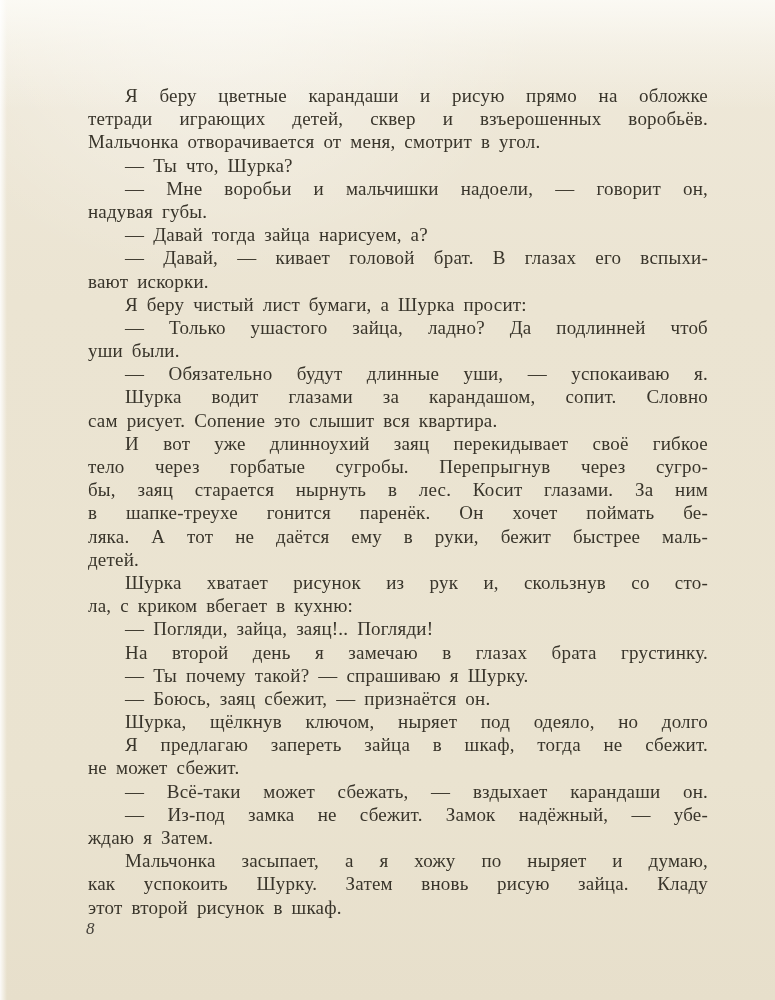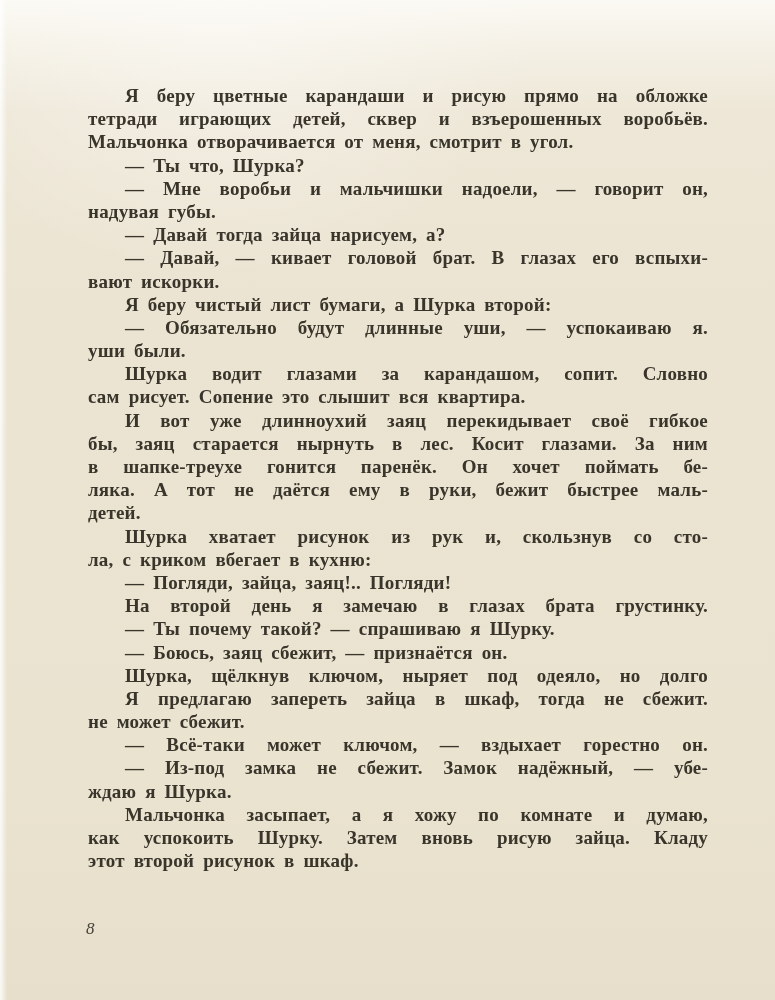--- a/index.html
+++ b/index.html
@@ -31,21 +31,20 @@
     color: #39352b;
     letter-spacing: 0.2px;
     word-spacing: 4px;
   }
   .line {
     height: 23.2px;
     line-height: 23.2px;
     text-align: left;
     white-space: normal;
     overflow: visible;
-    font-weight: bold;
   }
   .line.full {
     text-align: justify;
     -moz-text-align-last: justify;
     text-align-last: justify;
   }
   .line.indent {
     text-indent: 37px;
   }
   .page-number {
@@ -65,40 +64,42 @@
   <div class="text-block">
       <div class="line indent full">Я беру цветные карандаши и рисую прямо на обложке</div>
       <div class="line full">тетради играющих детей, сквер и взъерошенных воробьёв.</div>
       <div class="line">Мальчонка отворачивается от меня, смотрит в угол.</div>
       <div class="line indent">— Ты что, Шурка?</div>
       <div class="line indent full">— Мне воробьи и мальчишки надоели, — говорит он,</div>
       <div class="line">надувая губы.</div>
       <div class="line indent">— Давай тогда зайца нарисуем, а?</div>
       <div class="line indent full">— Давай, — кивает головой брат. В глазах его вспыхи-</div>
       <div class="line">вают искорки.</div>
-      <div class="line indent">Я беру чистый лист бумаги, а Шурка второй:</div>
+      <div class="line indent">Я беру чистый лист бумаги, а Шурка просит:</div>
+      <div class="line indent full">— Только ушастого зайца, ладно? Да подлинней чтоб</div>
+      <div class="line">уши были.</div>
       <div class="line indent full">— Обязательно будут длинные уши, — успокаиваю я.</div>
-      <div class="line">уши были.</div>
       <div class="line indent full">Шурка водит глазами за карандашом, сопит. Словно</div>
       <div class="line">сам рисует. Сопение это слышит вся квартира.</div>
       <div class="line indent full">И вот уже длинноухий заяц перекидывает своё гибкое</div>
+      <div class="line full">тело через горбатые сугробы. Перепрыгнув через сугро-</div>
       <div class="line full">бы, заяц старается нырнуть в лес. Косит глазами. За ним</div>
       <div class="line full">в шапке-треухе гонится паренёк. Он хочет поймать бе-</div>
       <div class="line full">ляка. А тот не даётся ему в руки, бежит быстрее маль-</div>
       <div class="line">детей.</div>
       <div class="line indent full">Шурка хватает рисунок из рук и, скользнув со сто-</div>
       <div class="line">ла, с криком вбегает в кухню:</div>
       <div class="line indent">— Погляди, зайца, заяц!.. Погляди!</div>
       <div class="line indent full">На второй день я замечаю в глазах брата грустинку.</div>
       <div class="line indent">— Ты почему такой? — спрашиваю я Шурку.</div>
       <div class="line indent">— Боюсь, заяц сбежит, — признаётся он.</div>
       <div class="line indent full">Шурка, щёлкнув ключом, ныряет под одеяло, но долго</div>
       <div class="line indent full">Я предлагаю запереть зайца в шкаф, тогда не сбежит.</div>
       <div class="line">не может сбежит.</div>
-      <div class="line indent full">— Всё-таки может ключом, — вздыхает горестно он.</div>
+      <div class="line indent full">— Всё-таки может сбежать, — вздыхает карандаши он.</div>
       <div class="line indent full">— Из-под замка не сбежит. Замок надёжный, — убе-</div>
-      <div class="line">ждаю я Шурка.</div>
-      <div class="line indent full">Мальчонка засыпает, а я хожу по комнате и думаю,</div>
+      <div class="line">ждаю я Затем.</div>
+      <div class="line indent full">Мальчонка засыпает, а я хожу по ныряет и думаю,</div>
       <div class="line full">как успокоить Шурку. Затем вновь рисую зайца. Кладу</div>
       <div class="line">этот второй рисунок в шкаф.</div>
     </div>
   <div class="page-number">8</div>
 </div>
 
 </body></html>

